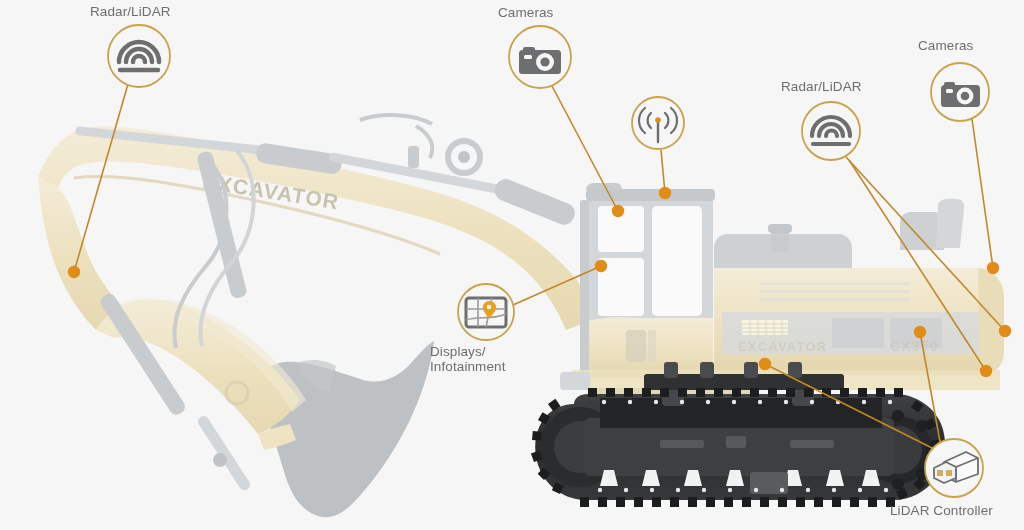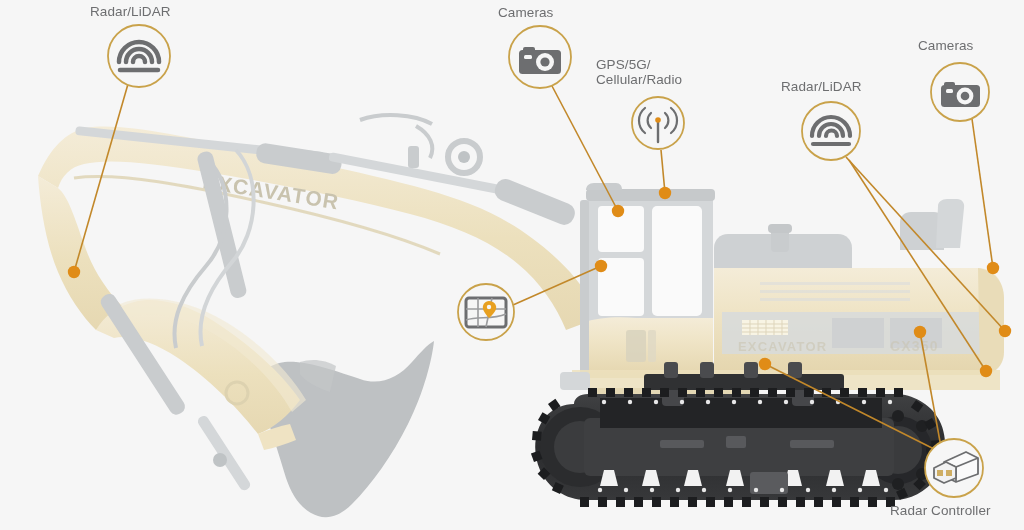--- a/index.html
+++ b/index.html
@@ -434,19 +434,19 @@
         <path d="M956 467 L978 458" fill="none" stroke="#6d6e70" stroke-width="1.8"></path>
         <path d="M934 468 L946 462 L956 467 L956 478 L944 483 L934 478 Z" fill="#f2f2f2" stroke="#6d6e70" stroke-width="1.8" stroke-linejoin="round"></path>
         <rect x="937" y="470" width="6" height="6" fill="#c9a24a" opacity="0.85"></rect>
         <rect x="946" y="470" width="6" height="6" fill="#c9a24a" opacity="0.85"></rect>
       </g>
     </g>
   </svg>
 
   <div class="callout-label" style="left:90px;top:4px;width:100px;">Radar/LiDAR</div>
   <div class="callout-label" style="left:498px;top:5px;width:88px;">Cameras</div>
-  <div class="callout-label" style="left:596px;top:57px;width:130px;">GPS/5G/
-Cellular/Radio</div>
   <div class="callout-label" style="left:781px;top:79px;width:100px;">Radar/LiDAR</div>
   <div class="callout-label" style="left:918px;top:38px;width:88px;">Cameras</div>
-  <div class="callout-label" style="left:890px;top:503px;width:132px;">Radar Controller</div>
+  <div class="callout-label" style="left:430px;top:344px;width:115px;">Displays/
+Infotainment</div>
+  <div class="callout-label" style="left:890px;top:503px;width:132px;">LiDAR Controller</div>
 
 </div>
 
 </body></html>

